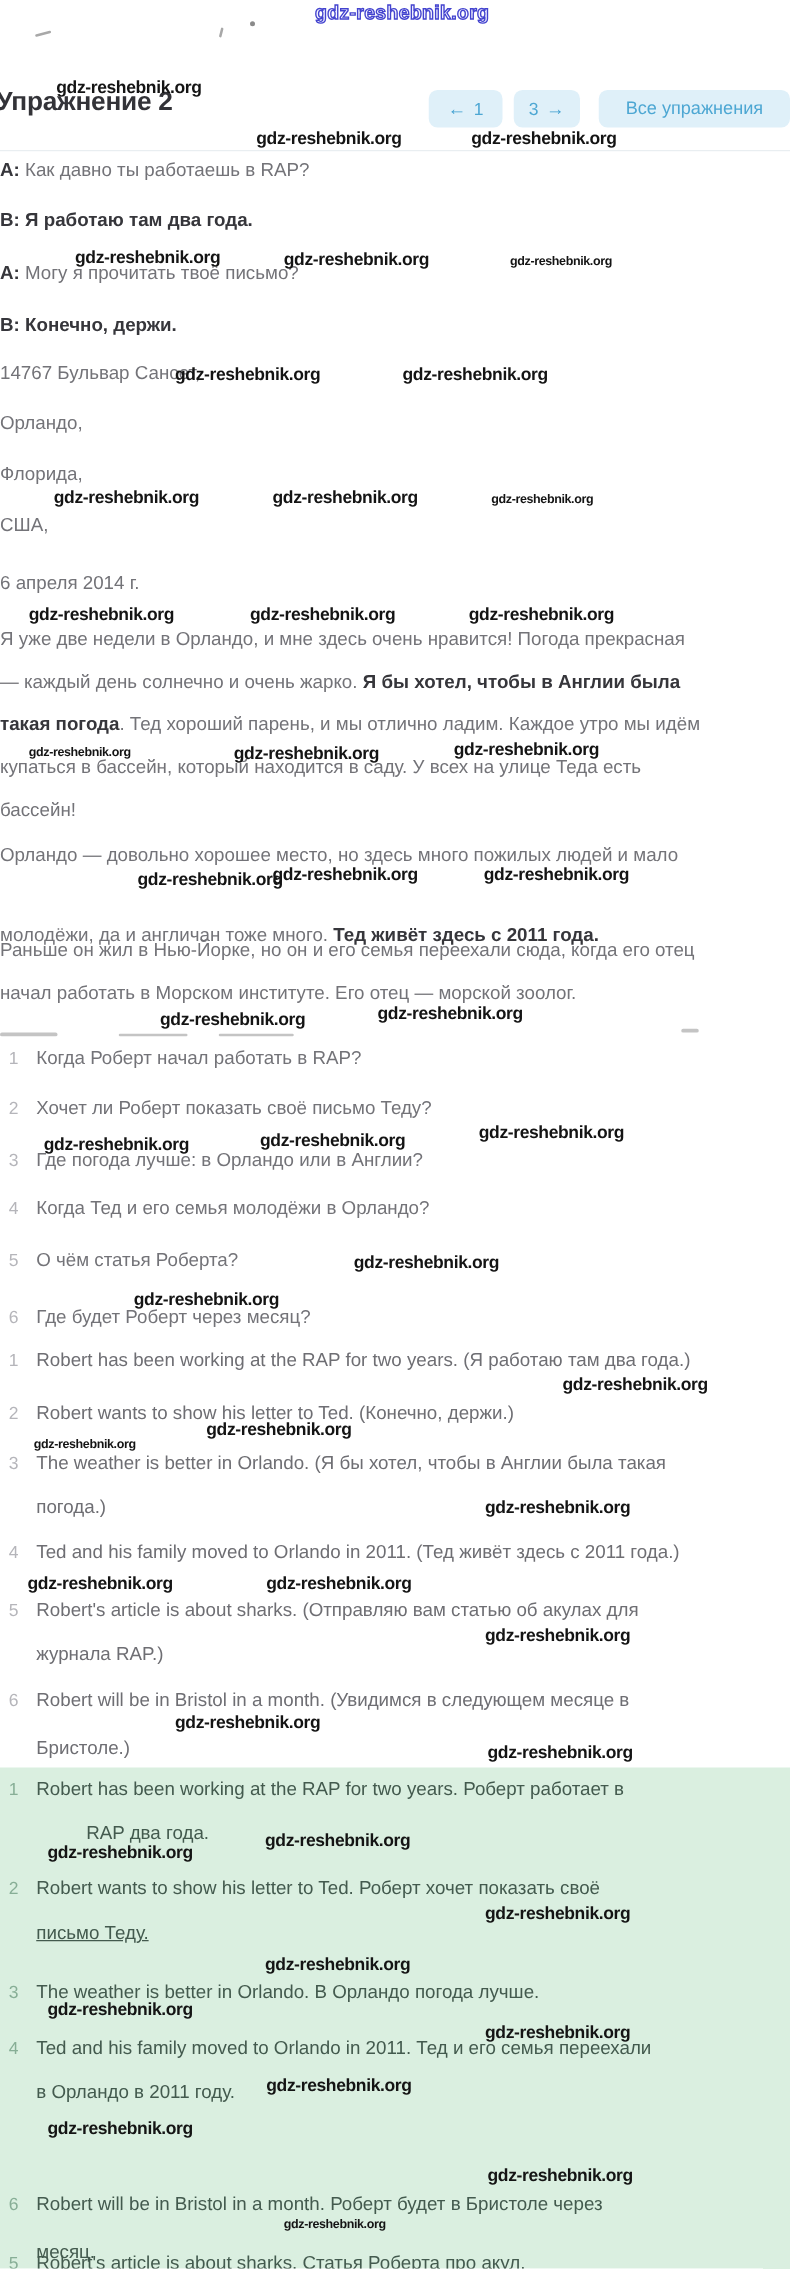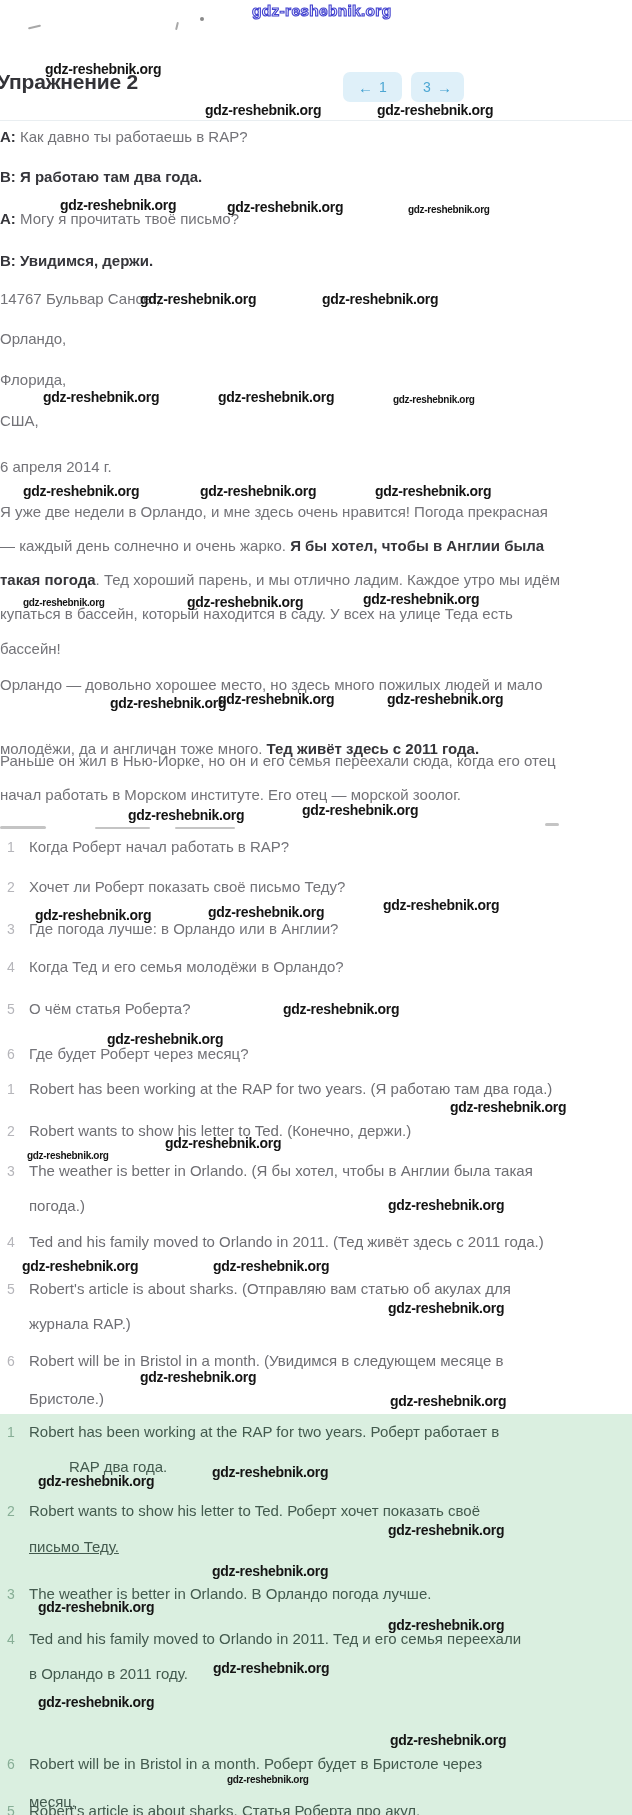--- a/index.html
+++ b/index.html
@@ -70,34 +70,35 @@
   <div class="hdr-divider"></div>
 
   <div class="btn btn-prev">
     <span class="arrow">←</span>
     <span>1</span>
   </div>
   <div class="btn btn-next">
     <span>3</span>
     <span class="arrow">→</span>
   </div>
+  <div class="btn btn-all">Все упражнения</div>
 
   <div class="green-panel"></div>
 
   <div class="dash d1"></div>
   <div class="dash d2"></div>
   <div class="dash d3"></div>
   <div class="dash d4"></div>
 
   <div>
 
   <div class="line" style="top: 128px;"><span><span class="b">A:</span><span> Как давно ты работаешь в RAP?</span></span></div>
       <div class="line" style="top: 168px;"><span><span class="b">B: Я работаю там два года.</span></span></div>
       <div class="line" style="top: 210px;"><span><span class="b">A:</span><span> Могу я прочитать твоё письмо?</span></span></div>
-      <div class="line" style="top: 252px;"><span><span class="b">B: Увидимся, держи.</span></span></div>
+      <div class="line" style="top: 252px;"><span><span class="b">B: Конечно, держи.</span></span></div>
       <div class="line" style="top: 290px;"><span><span>14767 Бульвар Сансет,</span></span></div>
       <div class="line" style="top: 330px;"><span><span>Орландо,</span></span></div>
       <div class="line" style="top: 371px;"><span><span>Флорида,</span></span></div>
       <div class="line" style="top: 412px;"><span><span>США,</span></span></div>
       <div class="line" style="top: 458px;"><span><span>6 апреля 2014 г.</span></span></div>
       <div class="line" style="top: 503px;"><span><span>Я уже две недели в Орландо, и мне здесь очень нравится! Погода прекрасная</span></span></div>
       <div class="line" style="top: 537px;"><span><span>— каждый день солнечно и очень жарко. </span><span class="b">Я бы хотел, чтобы в Англии была</span></span></div>
       <div class="line" style="top: 571px;"><span><span class="b">такая погода</span><span>. Тед хороший парень, и мы отлично ладим. Каждое утро мы идём</span></span></div>
       <div class="line" style="top: 605px;"><span><span>купаться в бассейн, который находится в саду. У всех на улице Теда есть</span></span></div>
       <div class="line" style="top: 640px;"><span><span>бассейн!</span></span></div>

